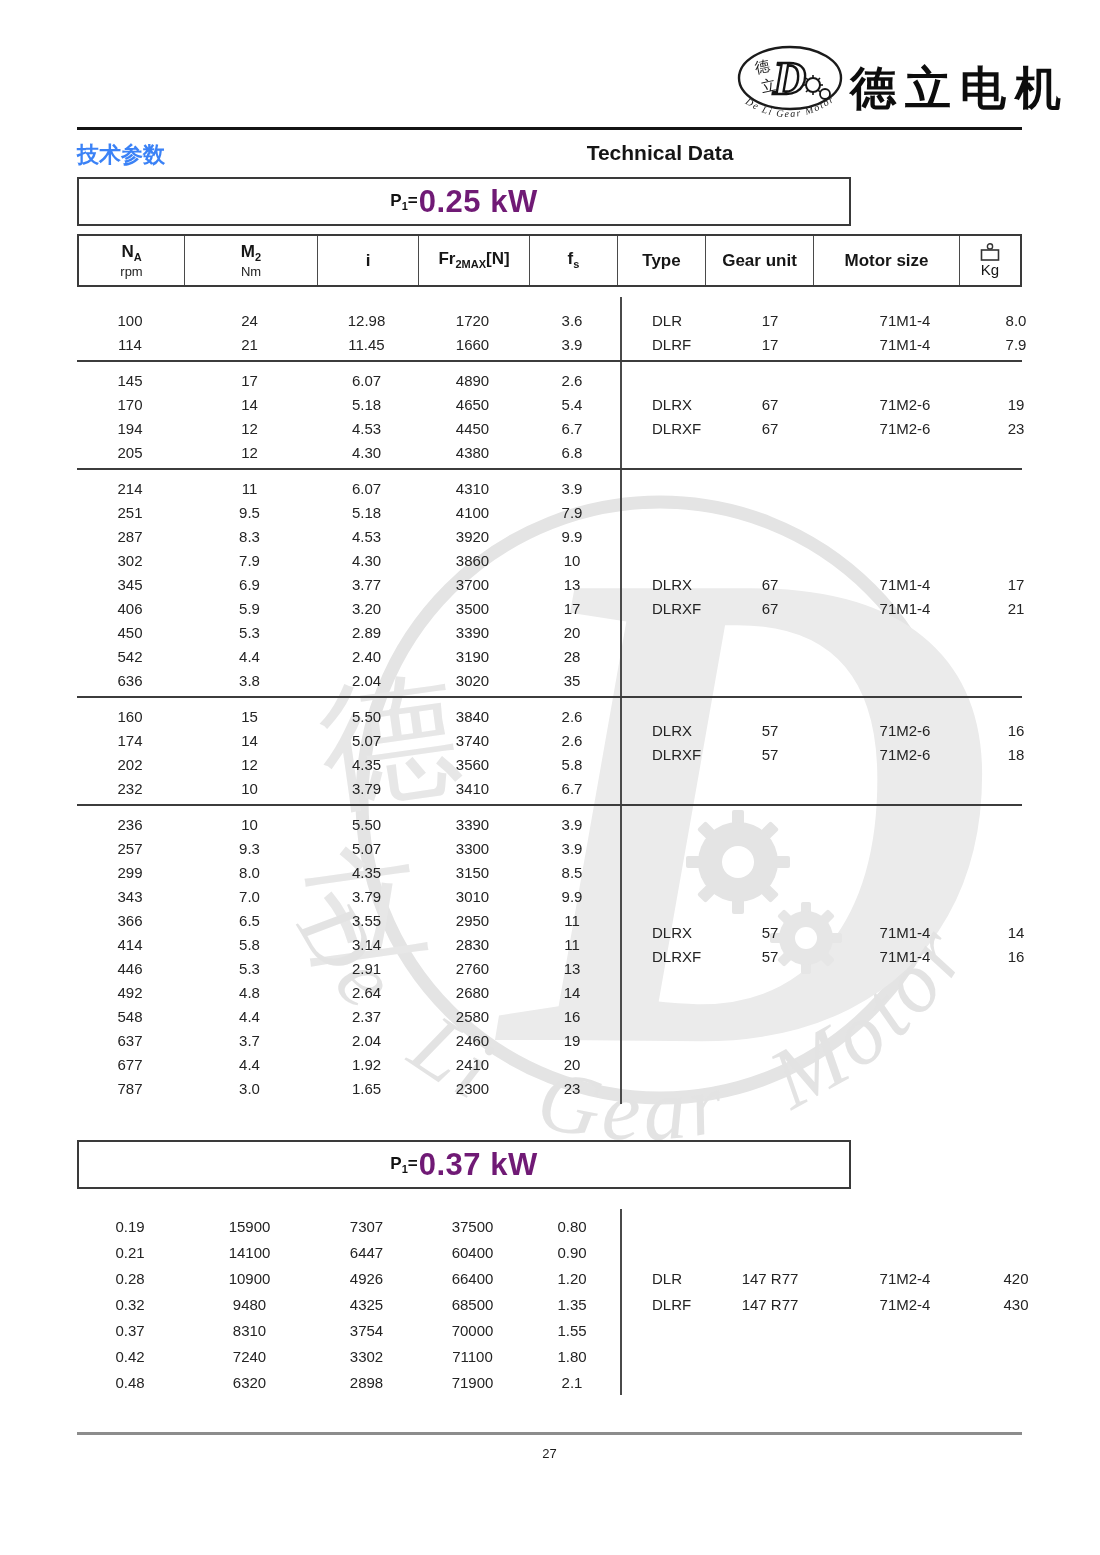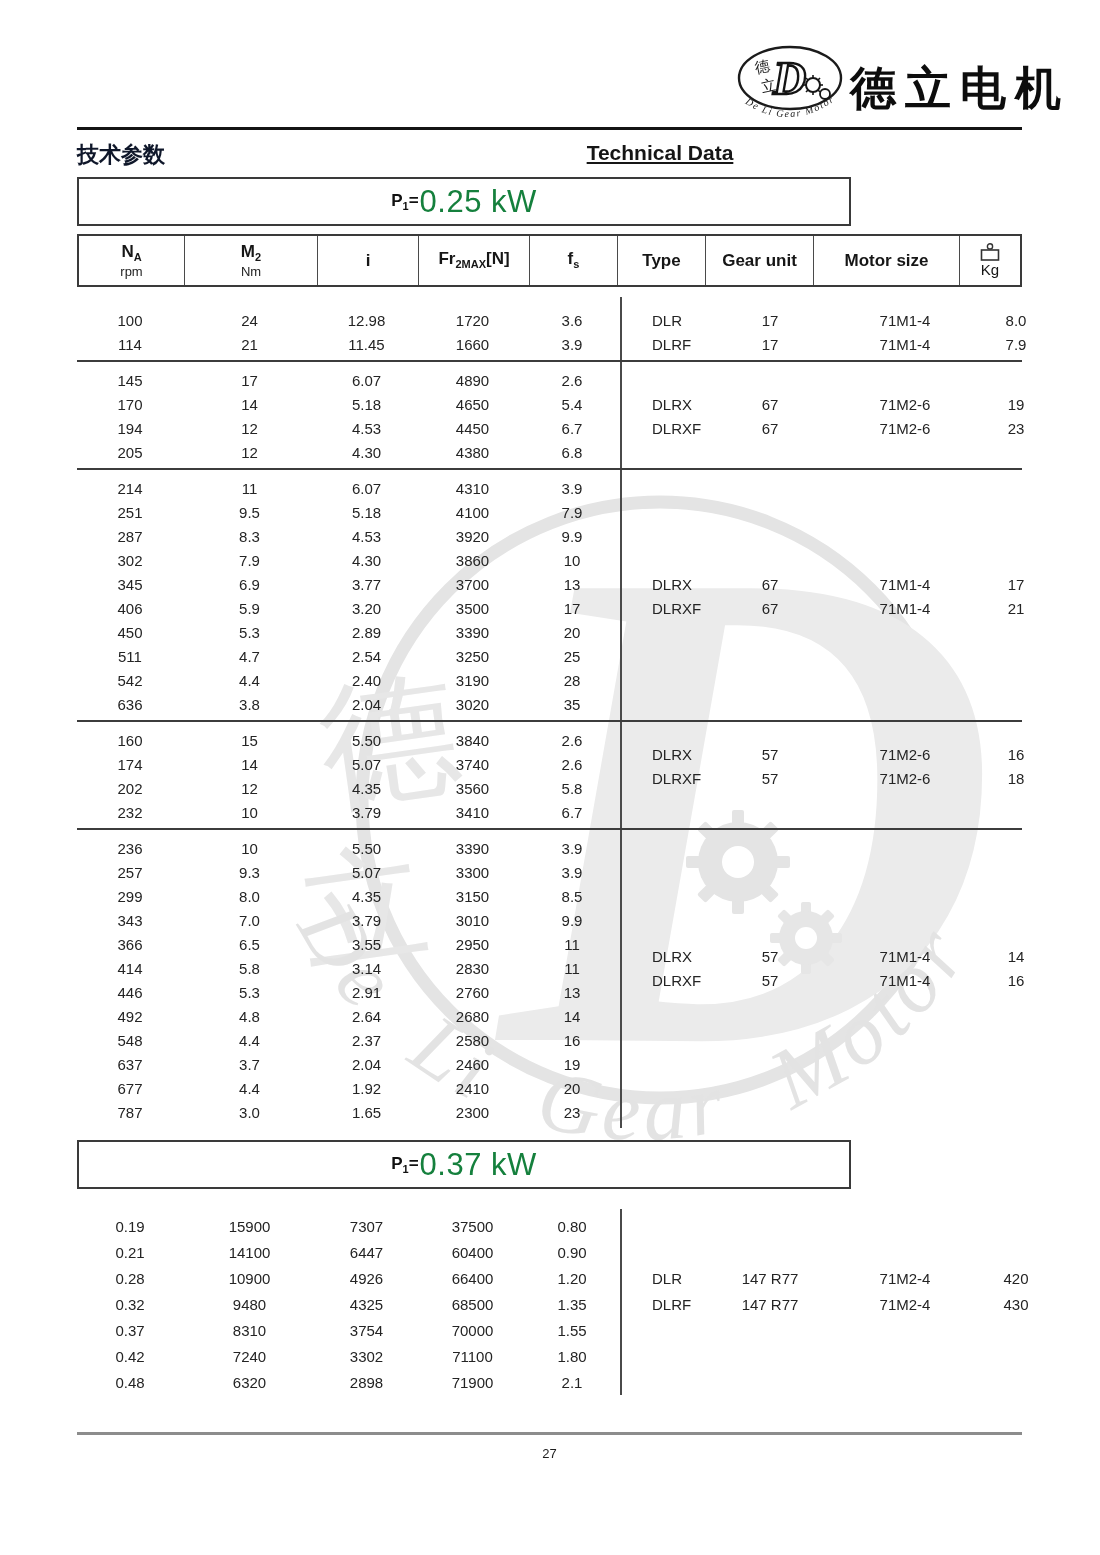--- a/index.html
+++ b/index.html
@@ -12,31 +12,31 @@
   .content{z-index:1;}
 
   
   .logo-emblem{position:absolute;left:733px;top:44px;width:118px;height:84px;}
   .brand-calligraphy{
     position:absolute;left:850px;top:58px;width:176px;height:62px;
     font-family:"Liberation Serif",serif;font-weight:700;font-size:46px;line-height:62px;
     letter-spacing:9px;color:#0d0d0d;white-space:nowrap;
   }
   .top-rule{position:absolute;left:77px;top:127px;width:945px;height:3px;background:#141414;}
-  .title-cn{position:absolute;left:77px;top:140px;font-size:22px;font-weight:700;color:#0f172a;}
-  .title-en{position:absolute;left:480px;top:141px;width:360px;text-align:center;font-size:21px;font-weight:700;color:#161616;text-decoration:underline;}
+  .title-cn{position:absolute;left:77px;top:140px;font-size:22px;font-weight:700;color:#3b82f6;}
+  .title-en{position:absolute;left:480px;top:141px;width:360px;text-align:center;font-size:21px;font-weight:700;color:#161616;}
 
   
   .pbox{
     position:absolute;left:77px;width:774px;height:49px;box-sizing:border-box;
     border:2px solid #3a3a3a;display:flex;align-items:center;justify-content:center;background:transparent;
   }
   .pbox .p-small{font-size:17px;font-weight:700;color:#111;}
   .pbox .p-small sub{font-size:11px;}
-  .pbox .p-val{font-size:31px;font-weight:400;letter-spacing:.5px;color:#15803d;margin-left:1px;}
+  .pbox .p-val{font-size:31px;font-weight:700;letter-spacing:.5px;color:#701a75;margin-left:1px;}
   .pbox-1{top:177px;}
   .pbox-2{top:1140px;}
 
   
   .thead{
     position:absolute;left:77px;top:234px;width:945px;height:53px;box-sizing:border-box;
     border:2px solid #3a3a3a;display:grid;
     grid-template-columns:106px 133px 101px 111px 88px 88px 108px 146px 1fr;
   }
   .th{
@@ -311,27 +311,20 @@
             <div class="tcell">17</div>
           </div>
           <div class="trow">
             <div class="tcell">450</div>
             <div class="tcell">5.3</div>
             <div class="tcell">2.89</div>
             <div class="tcell">3390</div>
             <div class="tcell">20</div>
           </div>
           <div class="trow">
-            <div class="tcell">511</div>
-            <div class="tcell">4.7</div>
-            <div class="tcell">2.54</div>
-            <div class="tcell">3250</div>
-            <div class="tcell">25</div>
-          </div>
-          <div class="trow">
             <div class="tcell">542</div>
             <div class="tcell">4.4</div>
             <div class="tcell">2.40</div>
             <div class="tcell">3190</div>
             <div class="tcell">28</div>
           </div>
           <div class="trow">
             <div class="tcell">636</div>
             <div class="tcell">3.8</div>
             <div class="tcell">2.04</div>

